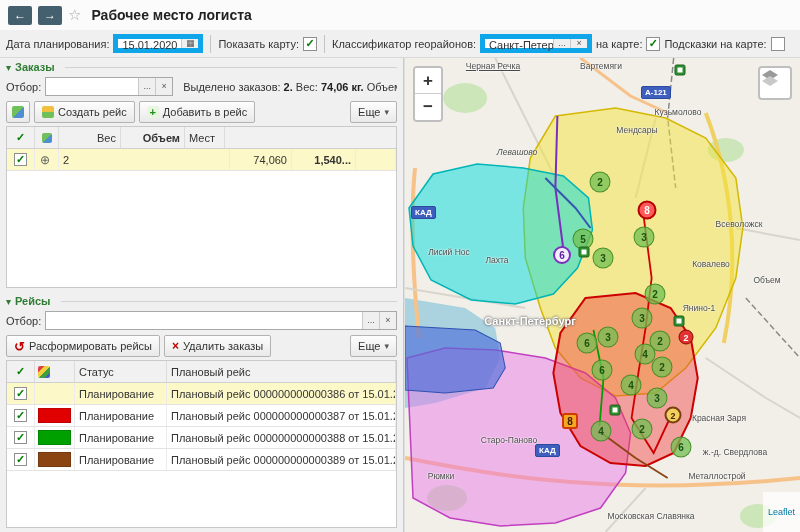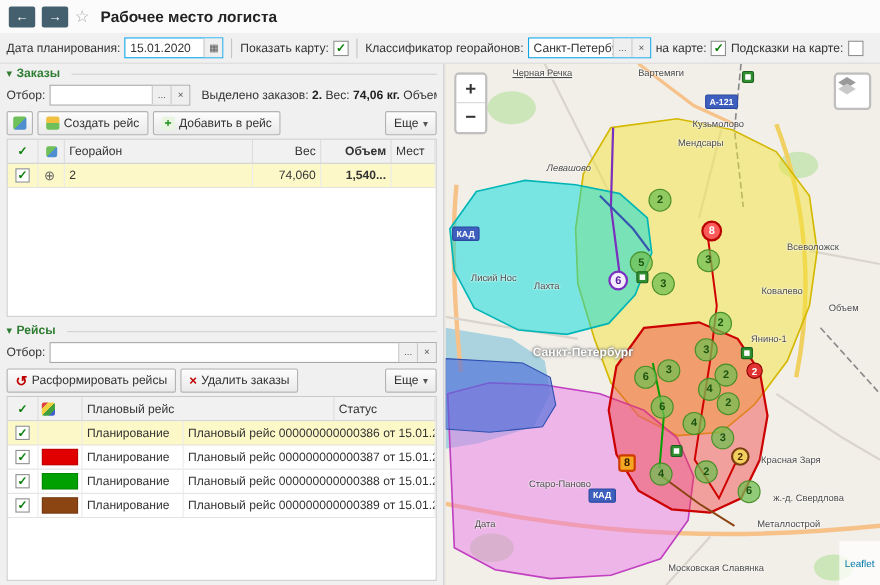--- a/index.html
+++ b/index.html
@@ -14,21 +14,21 @@
   
   .titlebar { height:30px; display:flex; align-items:center; gap:6px; padding:0 8px; background:#fbfbfb; flex:0 0 30px; }
   .nav-btn { width:24px; height:19px; border:none; background:#44606e; color:#fff; font-size:12px; line-height:1; border-radius:2px; cursor:pointer; padding:0; }
   .star { color:#a9a9a9; font-size:15px; }
   .page-title { font-size:14px; font-weight:bold; color:#222; margin-left:4px; white-space:nowrap; }
 
   
   .cmdbar { height:28px; flex:0 0 28px; display:flex; align-items:center; gap:4px; padding:0 6px; background:#f0f0f0; border-bottom:1px solid #d9d9d9; white-space:nowrap; overflow:hidden; }
   .lbl { color:#333; }
   .vsep { width:1px; height:18px; background:#c4c4c4; margin:0 3px; }
-  .field { display:inline-flex; align-items:center; background:#fff; border:1px solid #0ea5e9; height:19px; }
+  .field { display:inline-flex; align-items:flex-start; background:#fff; border:5px solid #0ea5e9; height:19px; }
   .field .ftext { padding:0 4px; overflow:hidden; white-space:nowrap; }
   .fbtn { border:none; border-left:1px solid #c9c9c9; background:#efefef; height:100%; width:17px; font-size:9px; color:#555; padding:0; cursor:pointer; line-height:1; }
   .cb { width:14px; height:14px; border:1px solid #8f8f8f; background:#fff; display:inline-flex; align-items:center; justify-content:center; font-size:11px; font-weight:bold; color:#067d06; cursor:pointer; flex:0 0 auto; }
 
   
   .content { flex:1; display:flex; min-height:0; }
   .left { width:404px; flex:0 0 404px; display:flex; flex-direction:column; border-right:1px solid #c9c9c9; background:#f0f0f0; min-height:0; }
   .section { display:flex; flex-direction:column; min-height:0; }
   .sec-orders { flex:0 0 234px; }
   .sec-trips  { flex:1; }
@@ -179,21 +179,20 @@
           </button>
         </div>
         <div class="tbl">
           <div class="trow thead">
             <span class="tcell c-check">
                 <span class="hdr-check">✓</span>
               </span>
             <span class="tcell c-icon">
                 <span class="ico ico-map" style="width:10px;height:10px;"></span>
               </span>
-            <span class="tcell c-geo">Георайон</span>
             <span class="tcell c-num">Вес</span>
             <span class="tcell c-num2">Объем</span>
             <span class="tcell c-places">Мест</span>
           </div>
           <div class="trow selected">
             <span class="tcell c-check">
                 <span class="cb" style="width:13px;height:13px;">✓</span>
               </span>
             <span class="tcell c-icon">
                 <span class="expander">⊕</span>
@@ -236,22 +235,22 @@
           </button>
         </div>
         <div class="tbl">
           <div class="trow thead">
             <span class="tcell c-check">
                 <span class="hdr-check">✓</span>
               </span>
             <span class="tcell c-color">
                 <span class="ico-palette"></span>
               </span>
+            <span class="tcell c-status">Статус</span>
             <span class="tcell c-trip">Плановый рейс</span>
-            <span class="tcell c-status">Статус</span>
           </div>
 
           <div class="trow selected">
             <span class="tcell c-check">
                 <span class="cb" style="width:13px;height:13px;">✓</span>
               </span>
             <span class="tcell c-color">
                 <span class="swatch empty"></span>
               </span>
             <span class="tcell c-status">Планирование</span>
@@ -352,34 +351,34 @@
           <div class="mk mk-green" style="left: 196px; top: 373px;">4</div>
           <div class="mk mk-green" style="left: 237px; top: 371px;">2</div>
           <div class="mk mk-brown" style="left: 268px; top: 357px;">2</div>
           <div class="mk mk-green" style="left: 276px; top: 389px;">6</div>
           <div class="mk mk-greensquare" style="left: 274px; top: 263px;"></div>
           <div class="mk mk-greensquare" style="left: 179px; top: 194px;"></div>
           <div class="mk mk-greensquare" style="left: 210px; top: 352px;"></div>
           <div class="mk mk-greensquare" style="left: 275px; top: 12px;"></div>
           <div class="place-label" style="left: 88px; top: 8px; text-decoration: underline;">Черная Речка</div>
           <div class="place-label" style="left: 196px; top: 8px;">Вартемяги</div>
-          <div class="place-label" style="left: 248px; top: 54px;">Кузьмолово</div>
+          <div class="place-label" style="left: 273px; top: 54px;">Кузьмолово</div>
           <div class="place-label" style="left: 232px; top: 72px;">Мендсары</div>
           <div class="place-label" style="left: 112px; top: 94px; font-style: italic;">Левашово</div>
           <div class="place-label" style="left: 334px; top: 166px;">Всеволожск</div>
           <div class="place-label" style="left: 306px; top: 206px;">Ковалево</div>
           <div class="place-label" style="left: 362px; top: 222px;">Объем</div>
           <div class="place-label" style="left: 44px; top: 194px;">Лисий Нос</div>
           <div class="place-label" style="left: 92px; top: 202px;">Лахта</div>
           <div class="place-label" style="left: 294px; top: 250px;">Янино-1</div>
           <div class="place-label" style="left: 314px; top: 360px;">Красная Заря</div>
           <div class="place-label" style="left: 104px; top: 382px;">Старо-Паново</div>
           <div class="place-label" style="left: 330px; top: 394px;">ж.-д. Свердлова</div>
           <div class="place-label" style="left: 312px; top: 418px;">Металлострой</div>
-          <div class="place-label" style="left: 36px; top: 418px;">Дата</div>
+          <div class="place-label" style="left: 36px; top: 418px;">Рюмки</div>
           <div class="place-label" style="left: 246px; top: 458px;">Московская Славянка</div>
           <div class="road-badge" style="left: 236px; top: 28px;">А-121</div>
           <div class="road-badge" style="left: 6px; top: 148px;">КАД</div>
           <div class="road-badge" style="left: 130px; top: 386px;">КАД</div>
         </div>
 
       <div class="city-label" style="left:125px; top:263px;">Санкт-Петербург</div>
 
       <div class="leaflet-zoom">
         <button class="zoom-btn">+</button>

